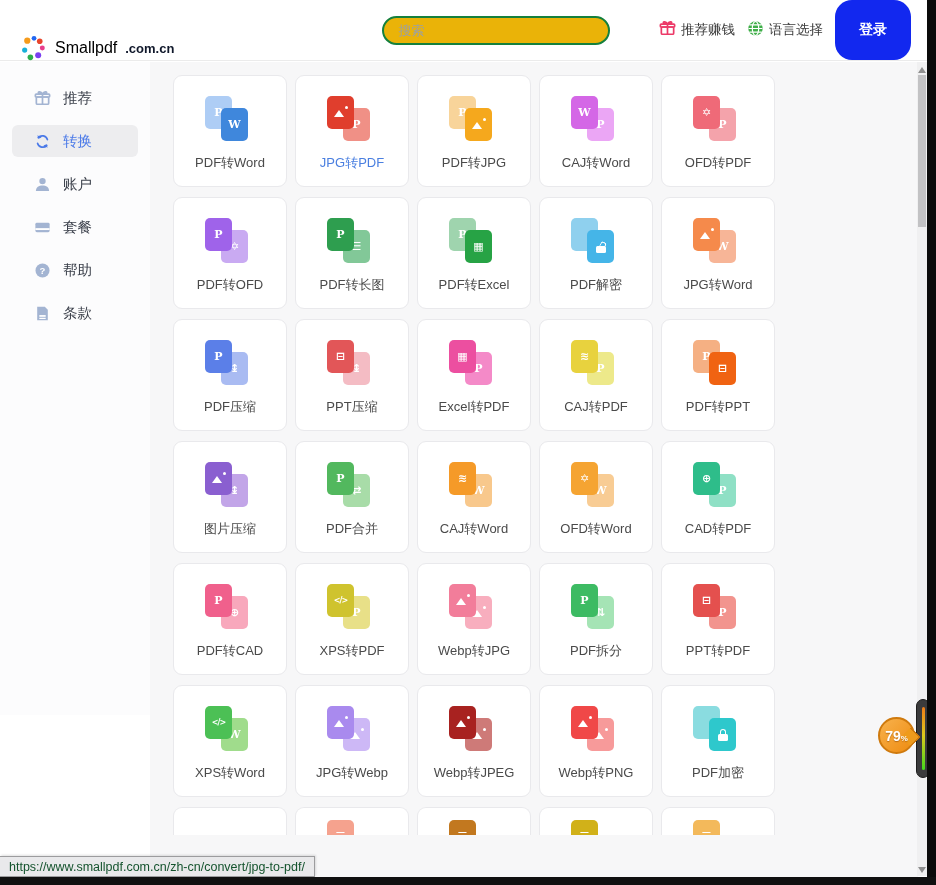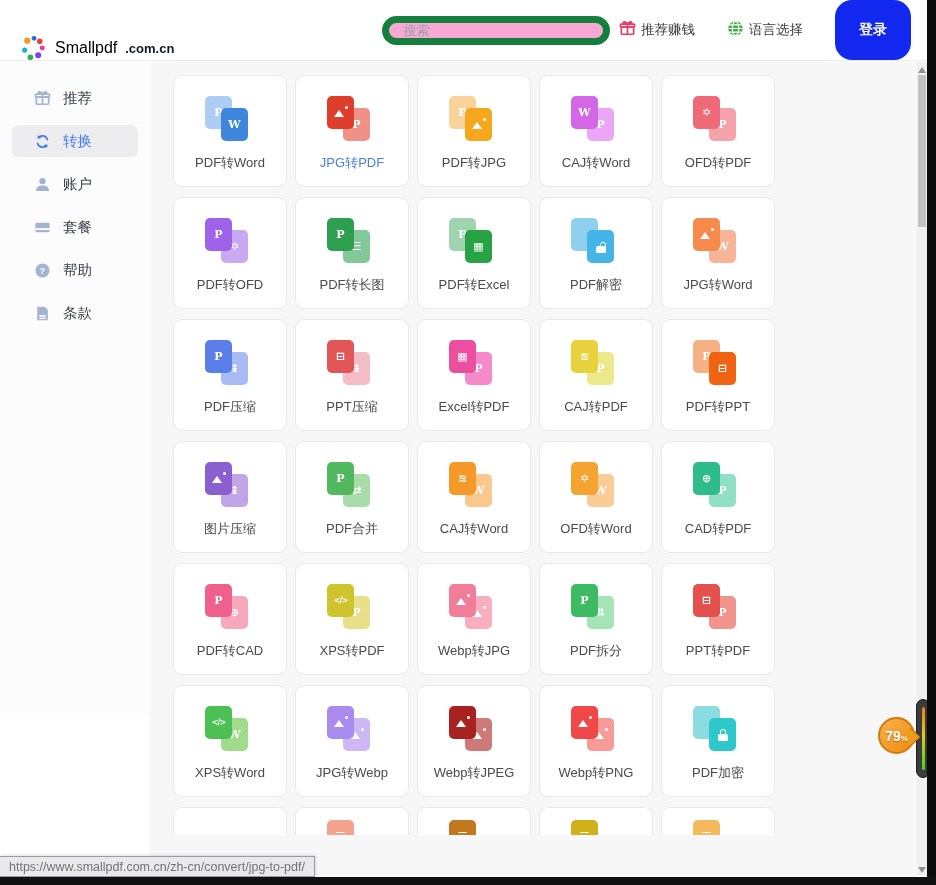--- a/index.html
+++ b/index.html
@@ -8,23 +8,23 @@
 
   
   .frame-right { position:absolute; top:0; right:0; width:9px; height:885px; background:#0b0b0b; z-index:50; }
   .frame-bottom { position:absolute; left:0; bottom:0; width:936px; height:8px; background:#101010; z-index:60; }
 
   
   .header { position:absolute; top:0; left:0; width:927px; height:61px; background:#fff; border-bottom:1px solid #ebebeb; display:flex; align-items:center; padding:0 16px 0 20px; z-index:10; }
   .logo { display:flex; align-items:center; gap:8px; cursor:pointer;margin-top:36px; }
   .logo-suffix { font-size:13px; font-weight:bold; color:#0f172a; }
   .search-wrap { margin-left:208px; position:relative; }
-  .search-input { width:228px; height:29px; border:7px solid #15803d; border-radius:15px; padding:0 14px; font-size:13px; color:#333; outline:none; background:#f9a8d4; }
+  .search-input { width:228px; height:29px; border:2px solid #15803d; border-radius:15px; padding:0 14px; font-size:13px; color:#333; outline:none; background:#eab308; }
   .search-input::placeholder { color:#9aa0a6; }
-  .hdr-right { margin-left:auto; display:flex; gap:32px; }
+  .hdr-right { margin-left:auto; display:flex; gap:12px; }
   .hdr-link { display:flex; align-items:center; gap:5px; font-size:13.5px; color:#3a3a3a; cursor:pointer; white-space:nowrap; }
   .login-btn { border:none; color:#fff; font-size:14px; font-weight:bold; padding:21px 24px; border-radius:17px; cursor:pointer; }
 
   
   .sidebar { position:absolute; top:62px; left:0; width:150px; height:653px; background:#fcfcfd; padding-top:20px; z-index:5; }
   .side-item { display:flex; align-items:center; gap:12px; height:32px; margin:0 12px 11px 12px; padding-left:22px; border-radius:6px; font-size:14.5px; color:#3a3f4a; cursor:pointer; }
   .side-item .s-ico { width:17px; height:17px; display:inline-flex; }
   .side-item.active { background:#ededef; }
 
   
@@ -59,21 +59,21 @@
 
   
   .pg-bar { position:absolute; top:699px; right:6px; width:14px; height:79px; background:#3b3b3c; border:1px solid #1d1d1d; border-radius:7px; z-index:30; }
   .pg-line { position:absolute; left:5px; top:7px; bottom:7px; width:3px; border-radius:2px; background:linear-gradient(to bottom,#f07d18 0%,#ddc91c 45%,#43d81c 100%); }
   .pg-badge { position:absolute; top:717px; right:21px; width:37px; height:37px; border-radius:50%; background:linear-gradient(135deg,#f8b24d,#ee8b10); border:2px solid #cf7a0e; display:flex; align-items:center; justify-content:center; z-index:31; cursor:pointer; }
   .pg-badge::after { content:""; position:absolute; right:-5px; top:11px; width:12px; height:12px; background:#ef9b1c; border-right:2px solid #cf7a0e; border-top:2px solid #cf7a0e; transform:rotate(45deg); border-radius:2px; }
   .pg-text { color:#fff; font-weight:bold; font-size:14px; z-index:2; text-shadow:0 1px 1px rgba(120,60,0,.5); }
   .pg-pct { font-size:8px; font-weight:bold; }
 
   
-  .statusbar { position:absolute; left:0; bottom:8px; height:21px; background:#e9e9eb; border:1px solid #9c9c9e; border-left:none; display:flex; align-items:center; padding:0 9px; font-size:12.5px; color:#737373; z-index:55; box-shadow:1px -1px 2px rgba(0,0,0,.12); }
+  .statusbar { position:absolute; left:0; bottom:8px; height:21px; background:#e9e9eb; border:1px solid #9c9c9e; border-left:none; display:flex; align-items:center; padding:0 9px; font-size:12.5px; color:#14532d; z-index:55; box-shadow:1px -1px 2px rgba(0,0,0,.12); }
 </style>
 </head>
 <body>
 
 <div class="header">
   <div class="logo">
     <svg width="27" height="27" viewBox="0 0 26 26" id="logo-svg">
         <circle cx="7" cy="5.5" r="3" fill="#f59b1c"></circle>
         <circle cx="13.5" cy="3.2" r="2.3" fill="#2267f2"></circle>
         <circle cx="19" cy="6" r="2.7" fill="#e8452c"></circle>

